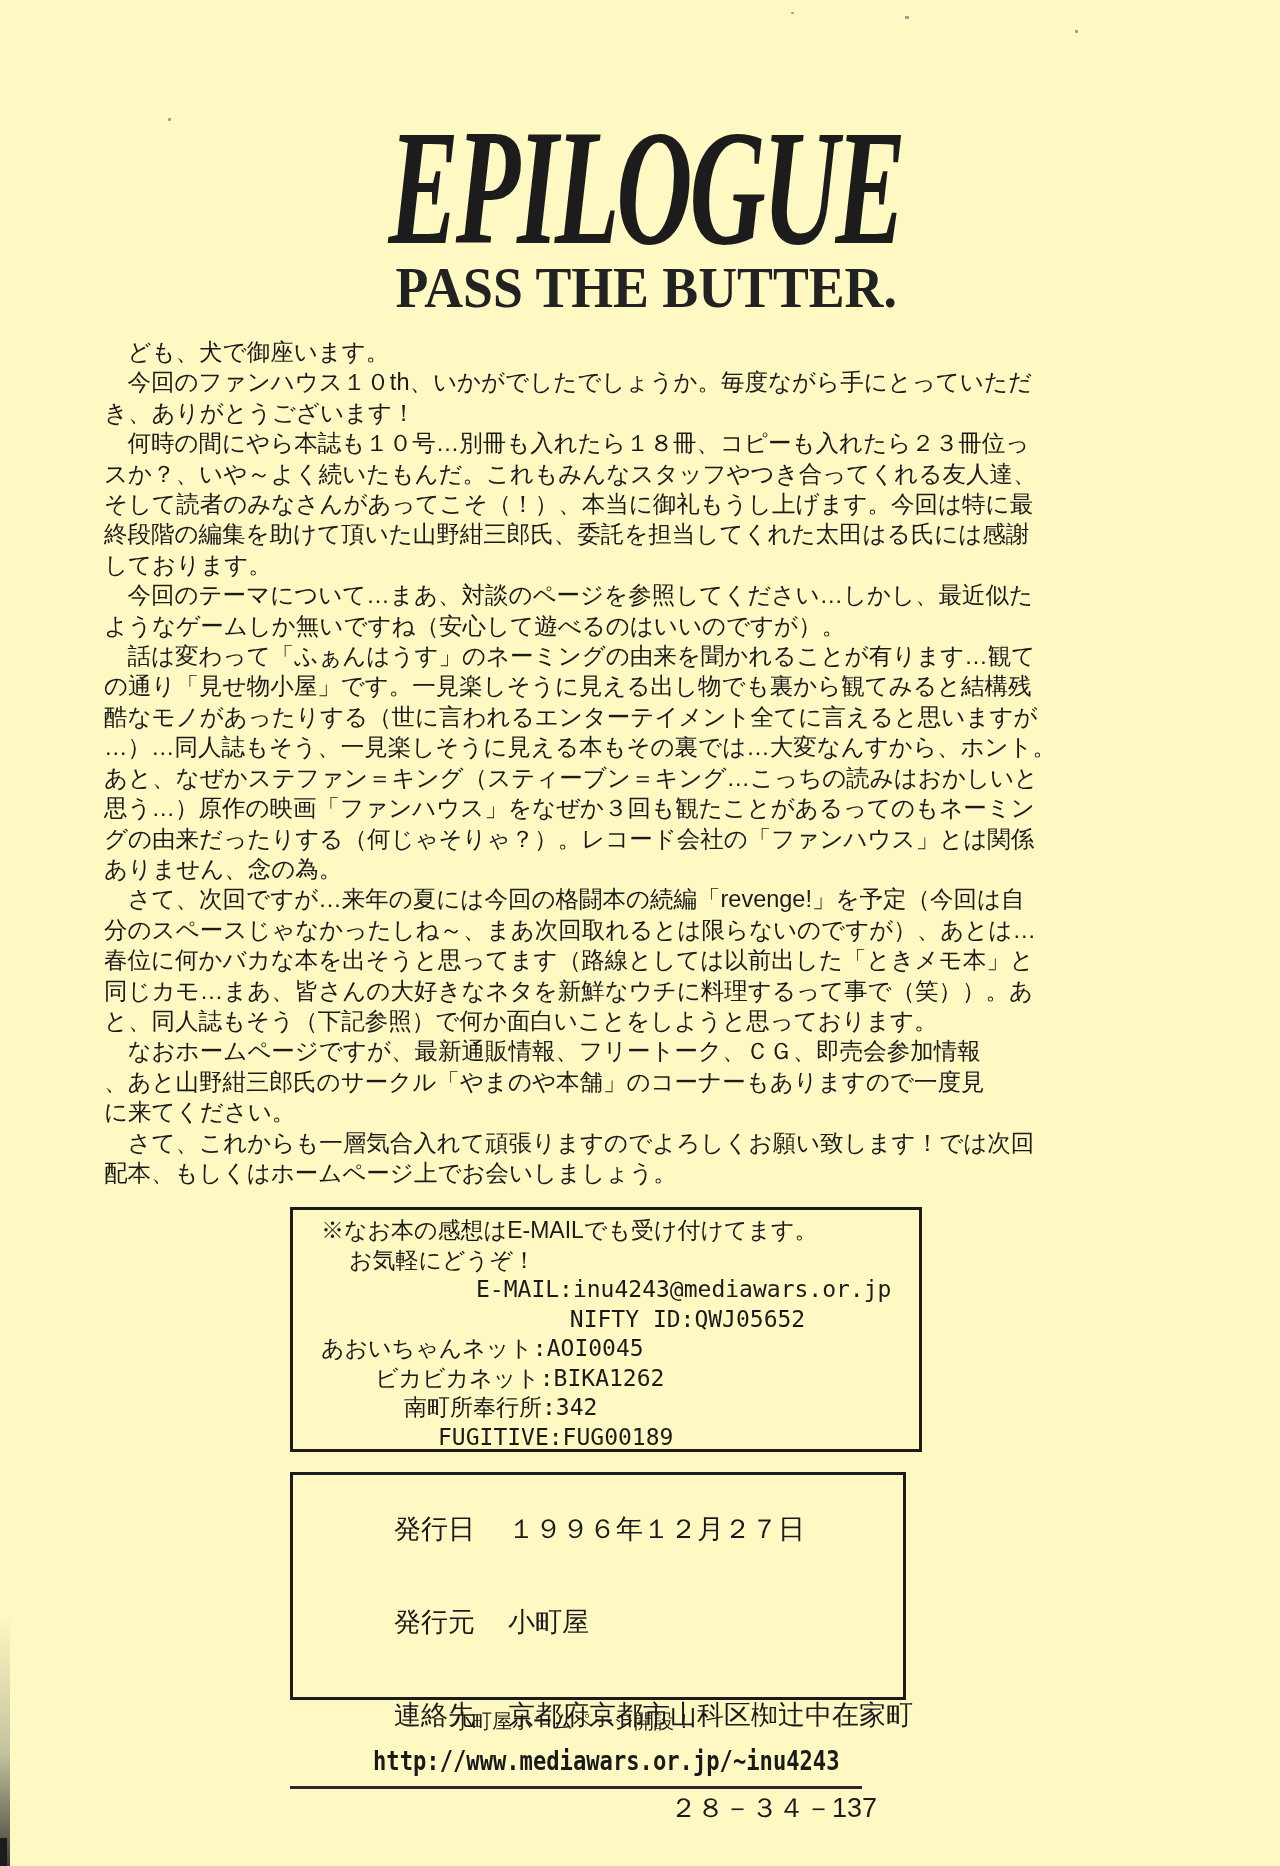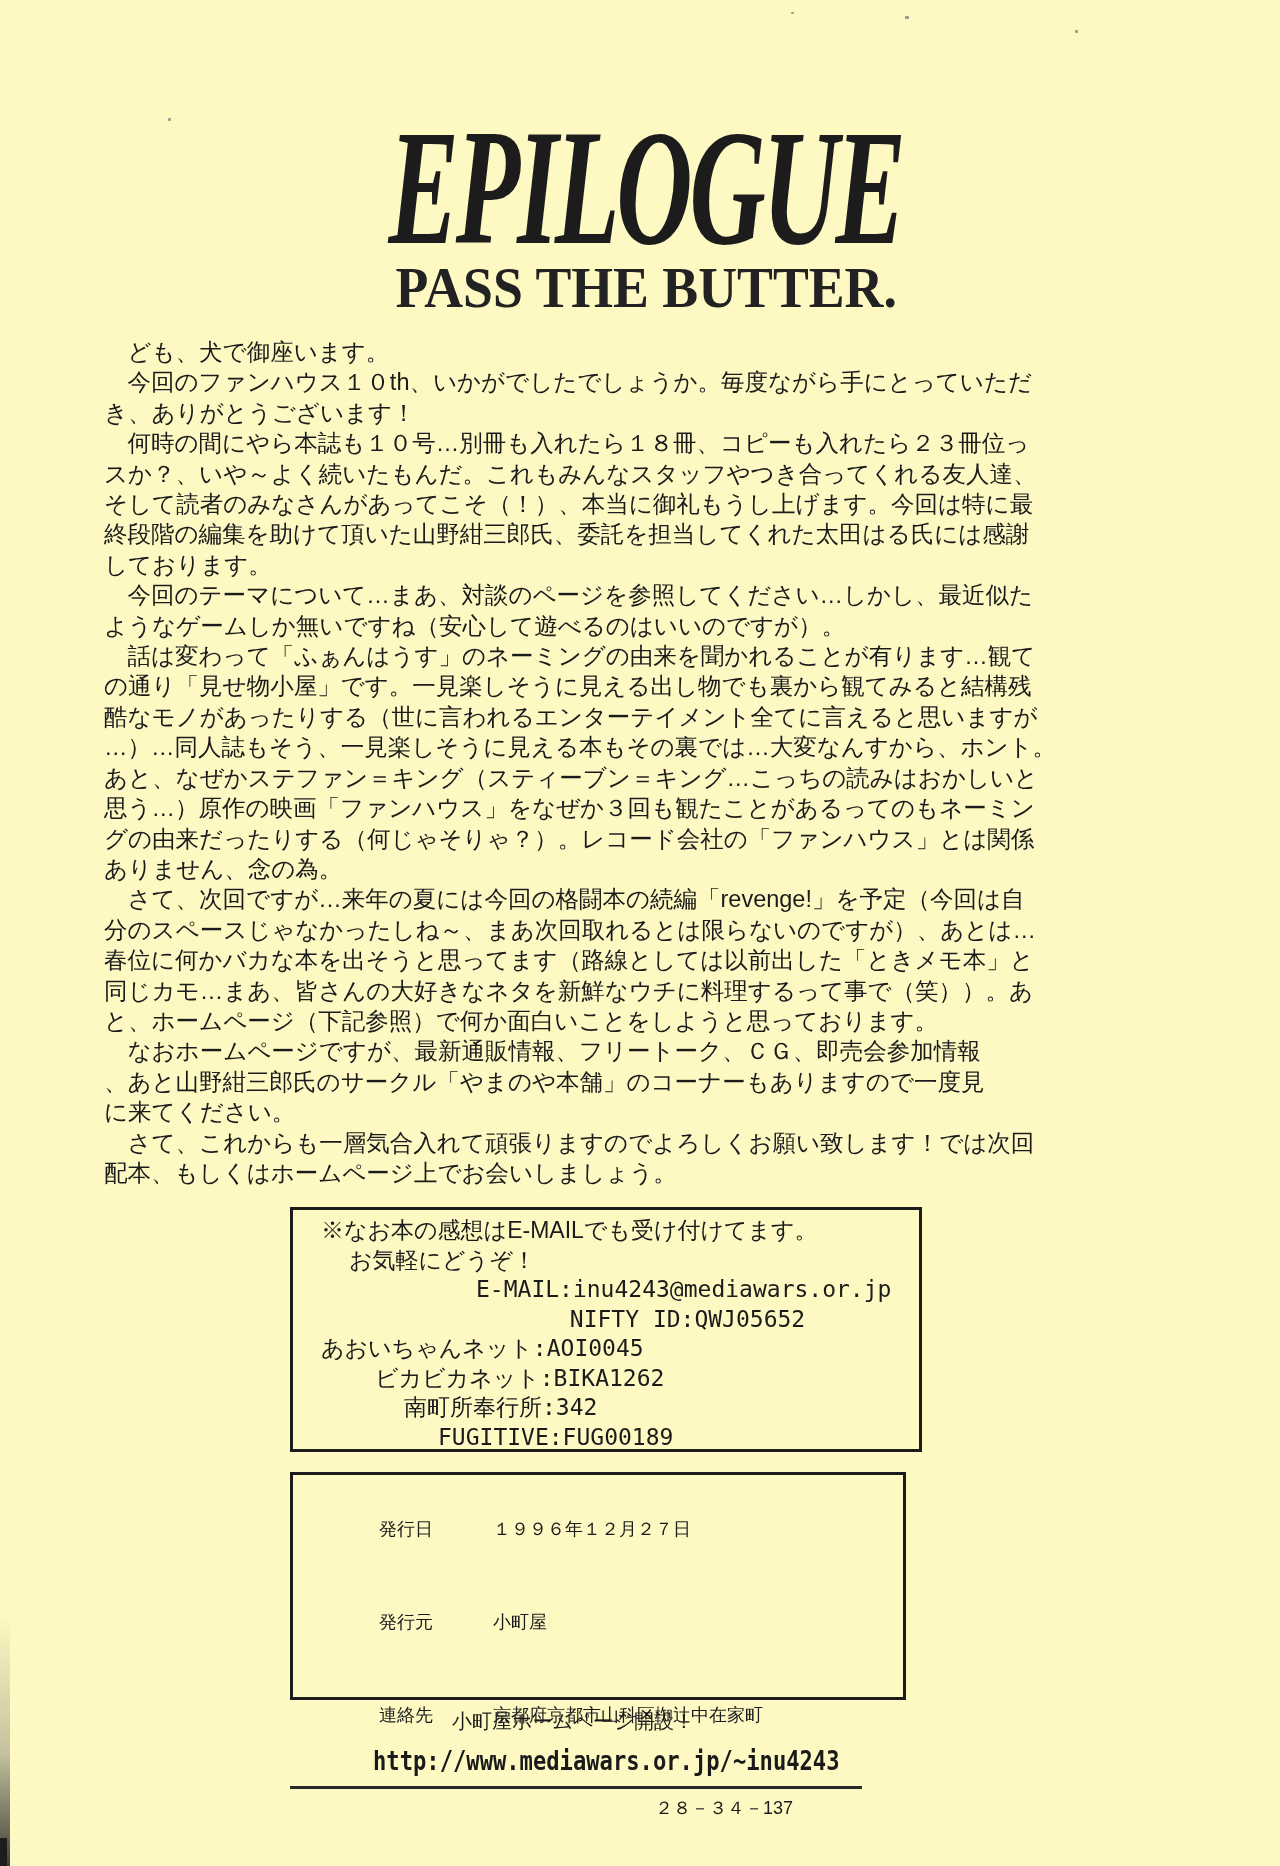--- a/index.html
+++ b/index.html
@@ -59,21 +59,21 @@
   .contact-box .line:nth-child(6){padding-left:82px;}
   .contact-box .line:nth-child(7){padding-left:111px;}
   .contact-box .line:nth-child(8){padding-left:145px;}
   
   .colophon-box{
     position:absolute;left:290px;top:1472px;width:616px;height:228px;
     border:3px solid #1c1c1c;box-sizing:border-box;
     padding-top:8px;
   }
   .colophon-box .row{
-    white-space:pre;font-size:18px;line-height:31px;
+    white-space:pre;font-size:27px;line-height:31px;
     padding-left:56px;color:#1b1b1b;
   }
   .colophon-box .row .label{display:inline-block;width:114px;white-space:pre;}
   .colophon-box .row.addr2{padding-left:332px;}
   
   .hp-announce{
     position:absolute;left:452px;top:1706px;
     font-size:20px;line-height:30px;color:#1b1b1b;white-space:pre;
   }
   .url-band{
@@ -126,21 +126,21 @@
     <div class="bline">酷なモノがあったりする（世に言われるエンターテイメント全てに言えると思いますが</div>
     <div class="bline">…）…同人誌もそう、一見楽しそうに見える本もその裏では…大変なんすから、ホント。</div>
     <div class="bline">あと、なぜかステファン＝キング（スティーブン＝キング…こっちの読みはおかしいと</div>
     <div class="bline">思う…）原作の映画「ファンハウス」をなぜか３回も観たことがあるってのもネーミン</div>
     <div class="bline">グの由来だったりする（何じゃそりゃ？）。レコード会社の「ファンハウス」とは関係</div>
     <div class="bline">ありません、念の為。</div>
     <div class="bline">　さて、次回ですが…来年の夏には今回の格闘本の続編「revenge!」を予定（今回は自</div>
     <div class="bline">分のスペースじゃなかったしね～、まあ次回取れるとは限らないのですが）、あとは…</div>
     <div class="bline">春位に何かバカな本を出そうと思ってます（路線としては以前出した「ときメモ本」と</div>
     <div class="bline">同じカモ…まあ、皆さんの大好きなネタを新鮮なウチに料理するって事で（笑））。あ</div>
-    <div class="bline">と、ホームページ（下記参照）で何か面白いことをしようと思っております。</div>
+    <div class="bline">と、同人誌もそう（下記参照）で何か面白いことをしようと思っております。</div>
     <div class="bline">　なおホームページですが、最新通販情報、フリートーク、ＣＧ、即売会参加情報</div>
     <div class="bline">、あと山野紺三郎氏のサークル「やまのや本舗」のコーナーもありますので一度見</div>
     <div class="bline">に来てください。</div>
     <div class="bline">　さて、これからも一層気合入れて頑張りますのでよろしくお願い致します！では次回</div>
     <div class="bline">配本、もしくはホームページ上でお会いしましょう。</div>
   </div>
 
   <div class="contact-box">
     <div class="line">※なお本の感想はE-MAILでも受け付けてます。</div>
     <div class="line">お気軽にどうぞ！</div>

